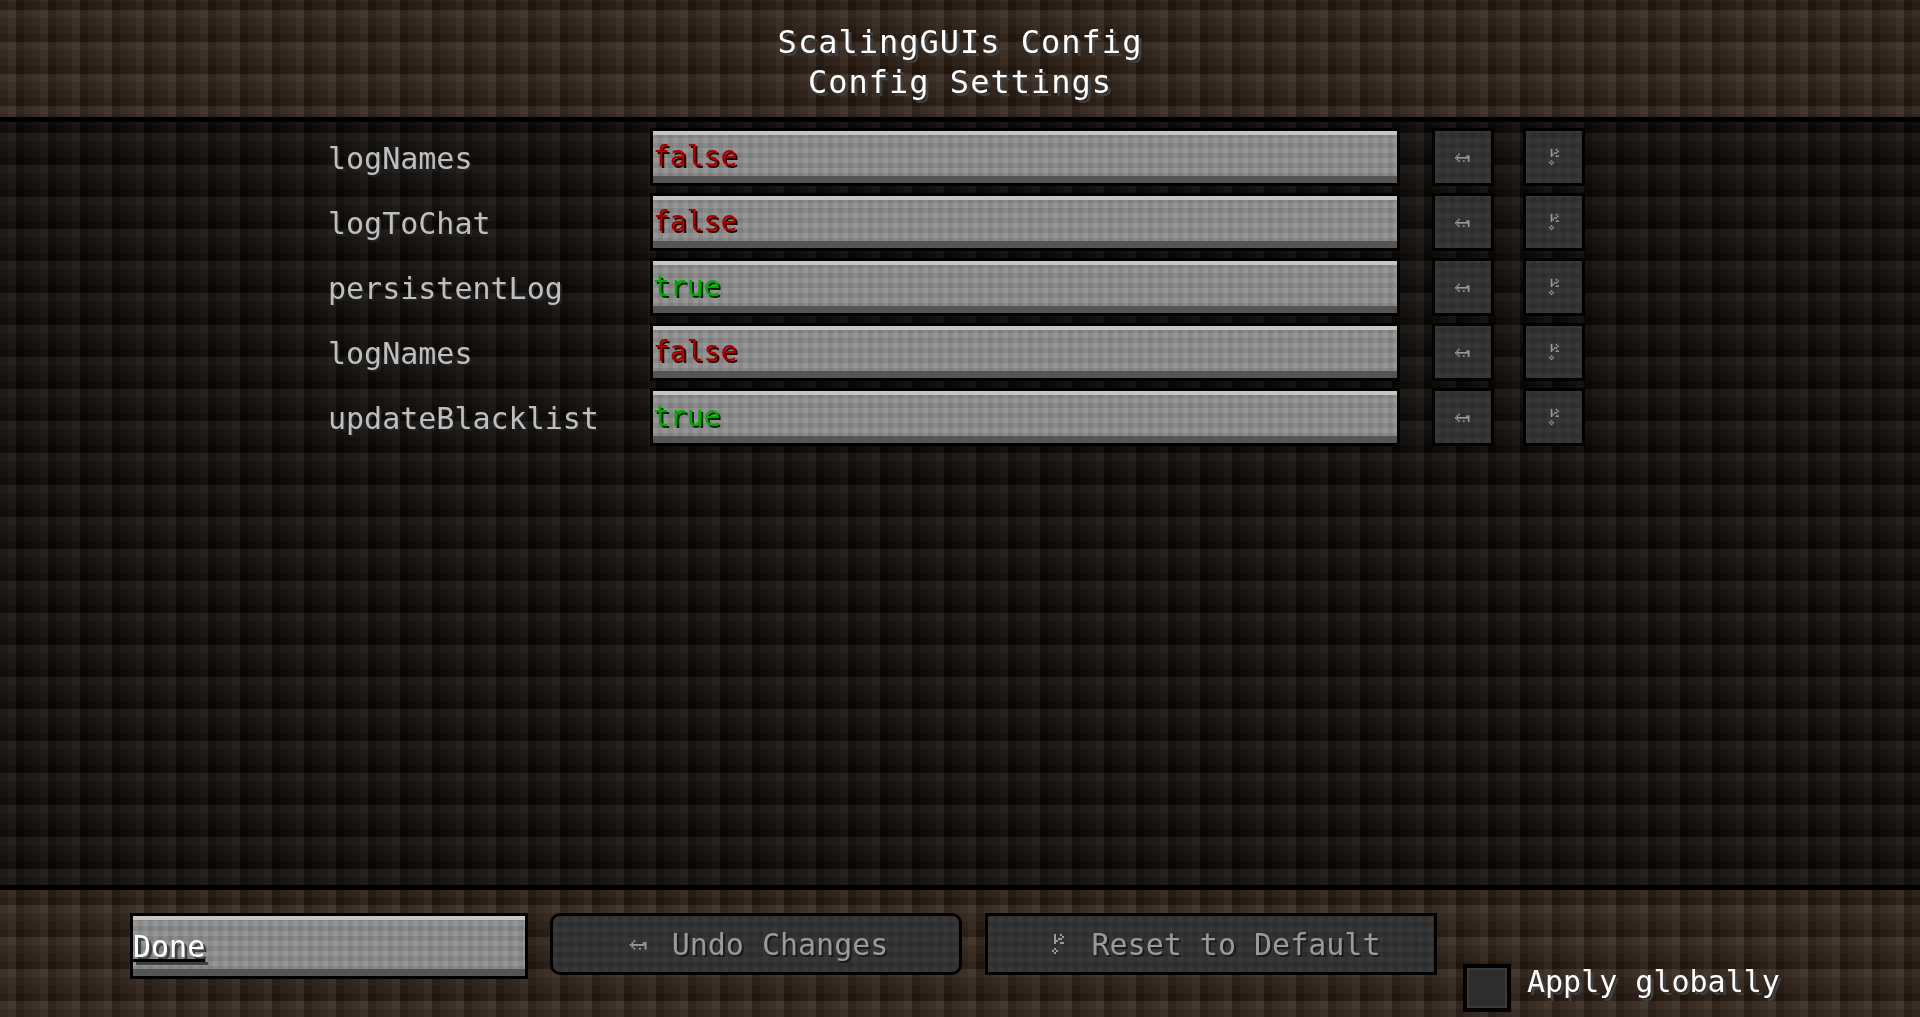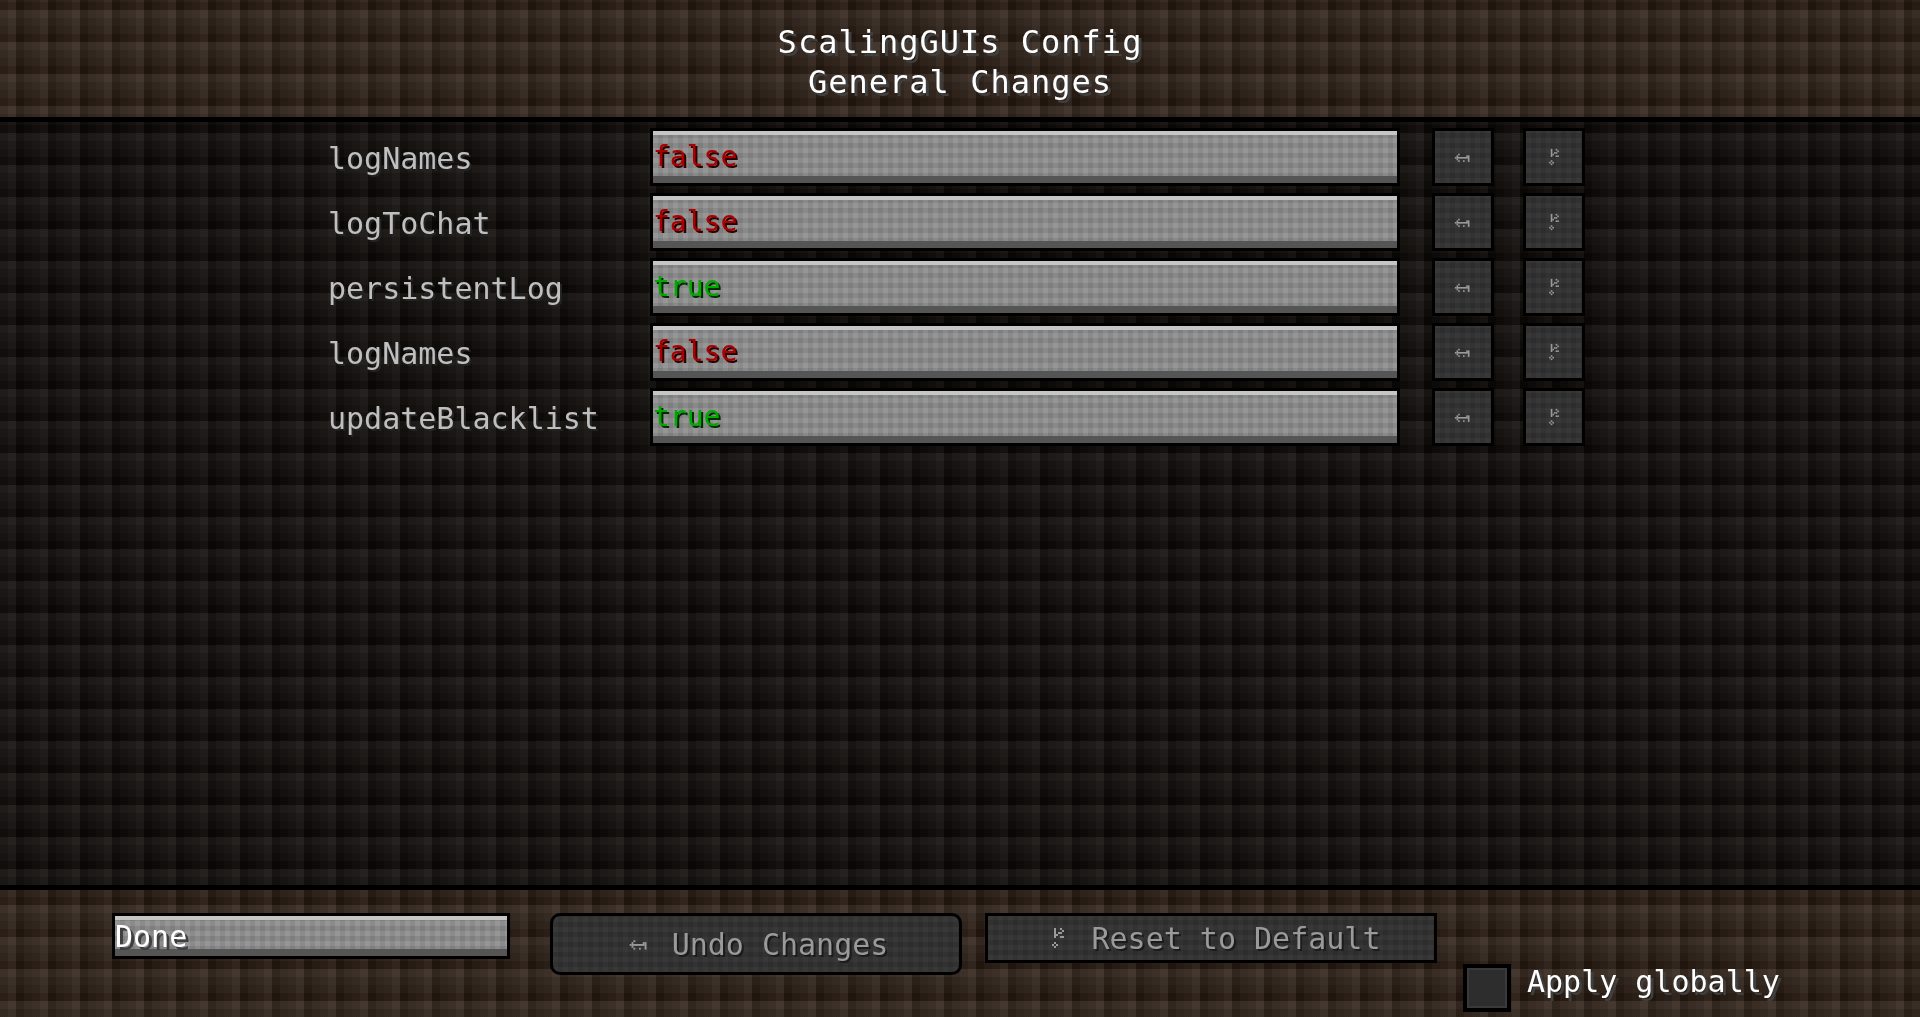--- a/index.html
+++ b/index.html
@@ -124,35 +124,35 @@
   
   #footer-rule {
     position: absolute; left: 0; top: 885px; width: 1920px; height: 5px;
     background: #000000;
   }
   #footer {
     position: absolute; left: 0; top: 890px; width: 1920px; height: 127px;
   }
 
   #btn-done {
-    position: absolute; left: 112px; top: 23px;
-    width: 398px; height: 46px;
+    position: absolute; left: 130px; top: 23px;
+    width: 398px; height: 66px; text-decoration: underline;
   }
   #btn-done .btn-label {
     color: #ffffff; font-size: 30px; letter-spacing: 0px;
     text-shadow: 3px 3px 0 #3f3f3f;
   }
 
   #btn-undo {
     position: absolute; left: 550px; top: 23px;
     width: 412px; height: 62px; border-radius: 10px;
   }
   #btn-reset {
     position: absolute; left: 985px; top: 23px;
-    width: 452px; height: 50px;
+    width: 452px; height: 62px;
   }
   .btn-inner { display: flex; align-items: center; gap: 18px; }
   .btn-label-dim {
     color: #9a9a9a; font-size: 30px; letter-spacing: 0px;
     text-shadow: 2px 2px 0 #1b1b1b;
     white-space: nowrap;
   }
 
   #apply-globally {
     position: absolute; left: 1463px; top: 27px;
@@ -173,21 +173,21 @@
   }
 </style>
 </head>
 <body>
 
 <div id="screen">
 
   <div id="header" class="dirt">
     <div class="titles">
       <div class="title-line">ScalingGUIs Config</div>
-      <div class="title-line">General Changes</div>
+      <div class="title-line">Config Settings</div>
     </div>
     <div id="hdr-rule-top" class="hdr-rule"></div>
   </div>
 
   <div id="content" class="dirt-dark">
 
     <div class="row" style="top:4px">
       <div class="row-label">logNames</div>
       <div class="row-value mc-btn">
         <span class="value-text val-false">false</span>

